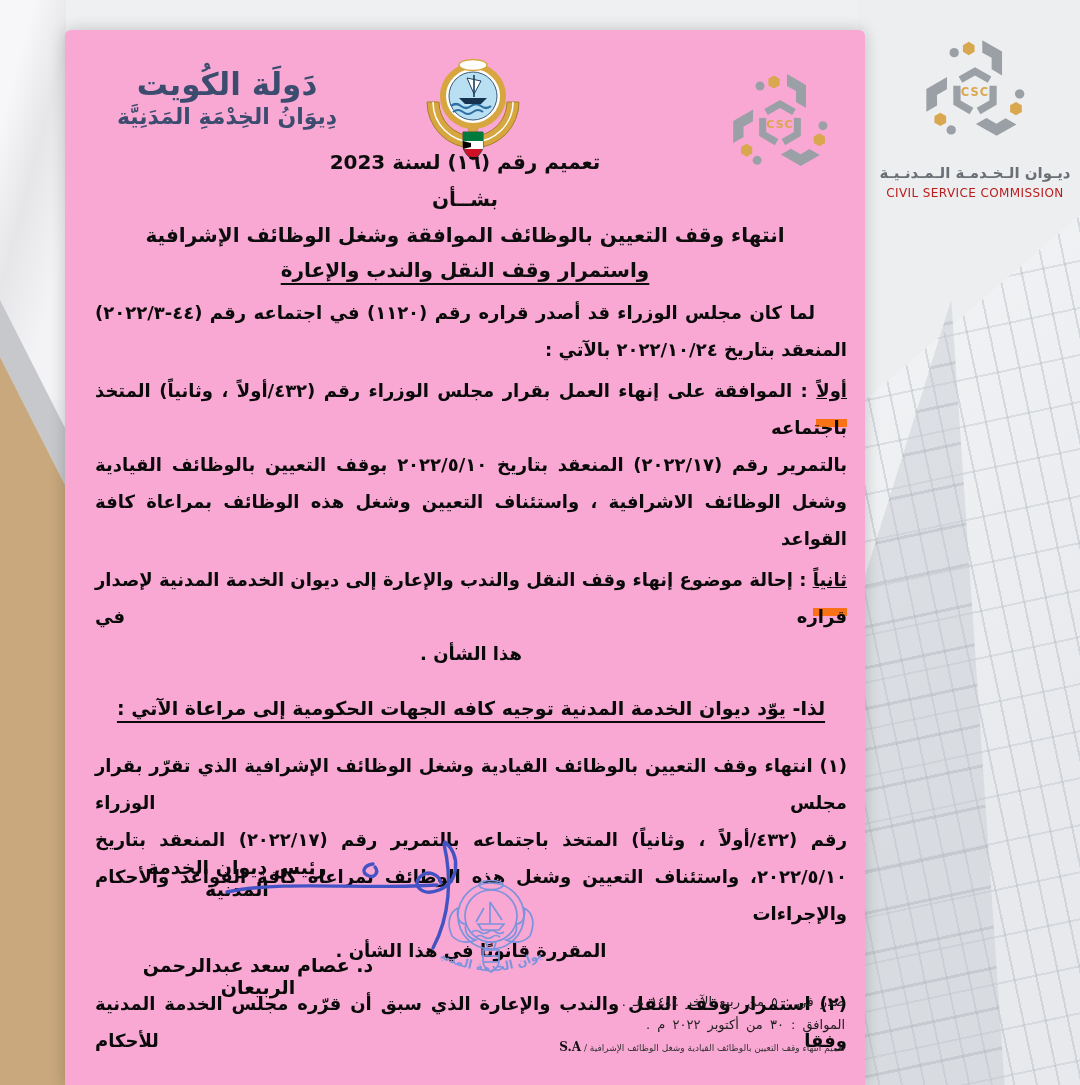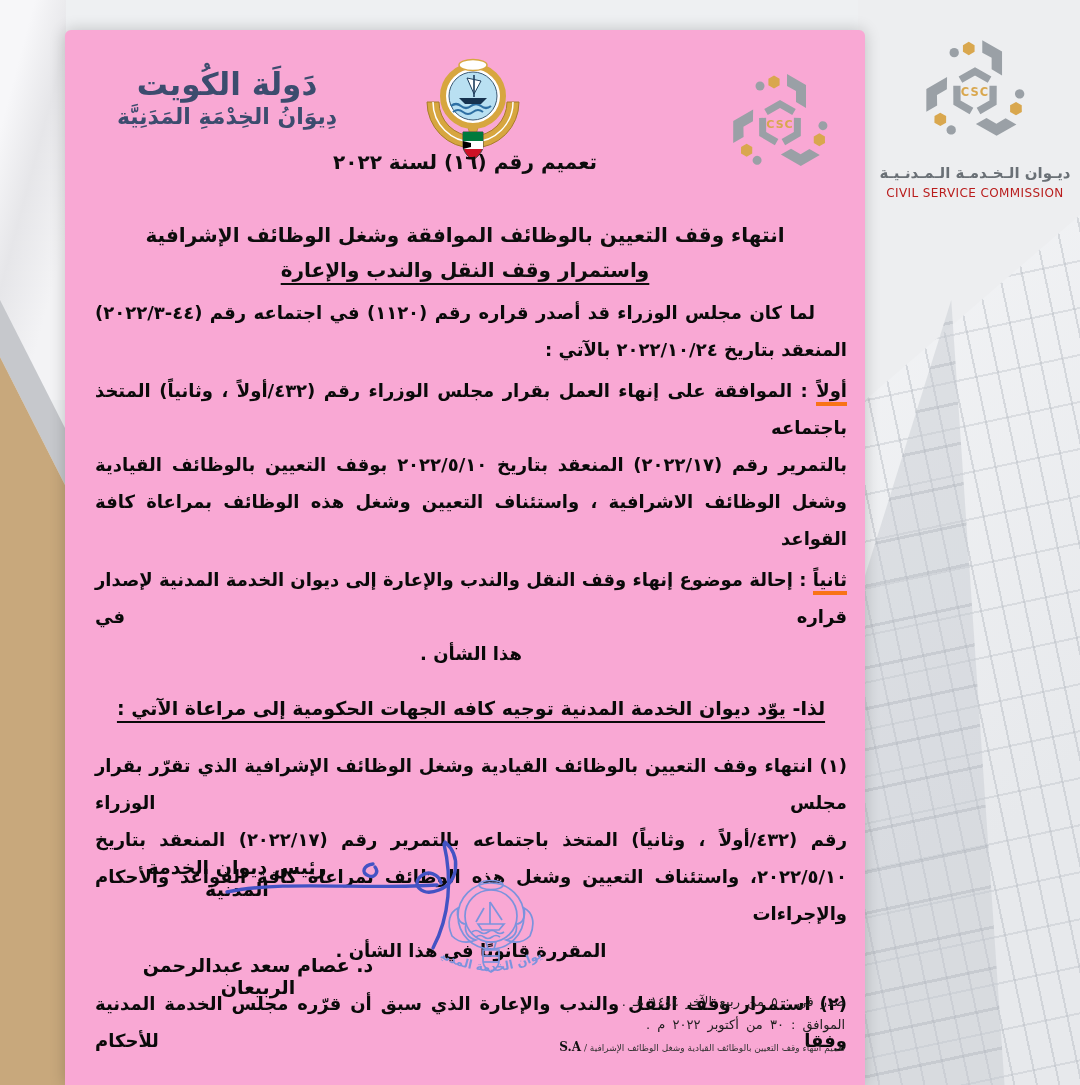--- a/index.html
+++ b/index.html
@@ -48,21 +48,21 @@
   .t3{top:193px;font-size:20px;}
   .t4{top:228px;font-size:20px;}
   .ul{text-decoration:underline;text-decoration-thickness:2px;text-underline-offset:6px;}
 
   .body{position:absolute;left:30px;top:264px;width:752px;direction:rtl;color:#0a0a0a;
         font-size:18px;font-weight:bold;line-height:37px;}
   .ln{text-align:justify;text-align-last:justify;}
   .ln.start{text-align-last:right;}
   .ln.end{text-align-last:center;}
   .ln.indent{text-indent:32px;}
-  .lbl{border-bottom:4px solid #f97316;padding-bottom:1px;}
+  .lbl{border-bottom:8px solid #f97316;padding-bottom:18px;text-decoration:underline;}
   .gap4{margin-top:4px;} .gap16{margin-top:16px;} .gap20{margin-top:20px;}
   .directive{text-align:center;text-align-last:center;margin-top:18px;font-size:19px;}
 
   .sig-title{position:absolute;left:52px;top:826px;width:240px;text-align:center;
              font-size:19px;font-weight:bold;direction:rtl;color:#0a0a0a;}
   .sig-name{position:absolute;left:48px;top:924px;width:290px;text-align:center;
             font-size:19px;font-weight:bold;direction:rtl;color:#0a0a0a;}
   .signature{position:absolute;left:148px;top:800px;width:280px;height:128px;}
   .stamp{position:absolute;left:366px;top:842px;width:120px;height:116px;}
 
@@ -141,21 +141,22 @@
       <path d="M46,82 H66 V96 C66,104 56,110 56,110 C56,110 46,104 46,96 Z" fill="#ce1126" stroke="#444" stroke-width="1"></path>
       <path d="M46,82 H66 V91 H46 Z" fill="#007a3d"></path>
       <path d="M46,91 H66 V99 H46 Z" fill="#fff"></path>
       <path d="M46,91 L54,93 L54,97 L46,99 Z" fill="#000"></path>
     </svg>
 
     <svg class="csc-sm" viewBox="0 0 100 100">
         <use href="#cscLogo"></use>
       </svg>
 
-    <div class="t t1">تعميم رقم (١٦) لسنة ٢٠٢٢</div>
+    <div class="t t1">تعميم رقم (١٦) لسنة 2023</div>
+    <div class="t t2">بشــأن</div>
     <div class="t t3">انتهاء وقف التعيين بالوظائف الموافقة وشغل الوظائف الإشرافية</div>
     <div class="t t4"><span class="ul">واستمرار وقف النقل والندب والإعارة</span></div>
 
     <div class="body">
       <div class="ln indent">لما كان مجلس الوزراء قد أصدر قراره رقم (١١٢٠) في اجتماعه رقم (٤٤-٢٠٢٢/٣)</div>
       <div class="ln start">المنعقد بتاريخ ٢٠٢٢/١٠/٢٤ بالآتي :</div>
 
       <div class="ln gap4"><span class="lbl">أولاً</span><span> : </span><span>الموافقة على إنهاء العمل بقرار مجلس الوزراء رقم (٤٣٢/أولاً ، وثانياً) المتخذ باجتماعه</span></div>
       <div class="ln">بالتمرير رقم (٢٠٢٢/١٧) المنعقد بتاريخ ٢٠٢٢/٥/١٠ بوقف التعيين بالوظائف القيادية</div>
       <div class="ln">وشغل الوظائف الاشرافية ، واستئناف التعيين وشغل هذه الوظائف بمراعاة كافة القواعد</div>

